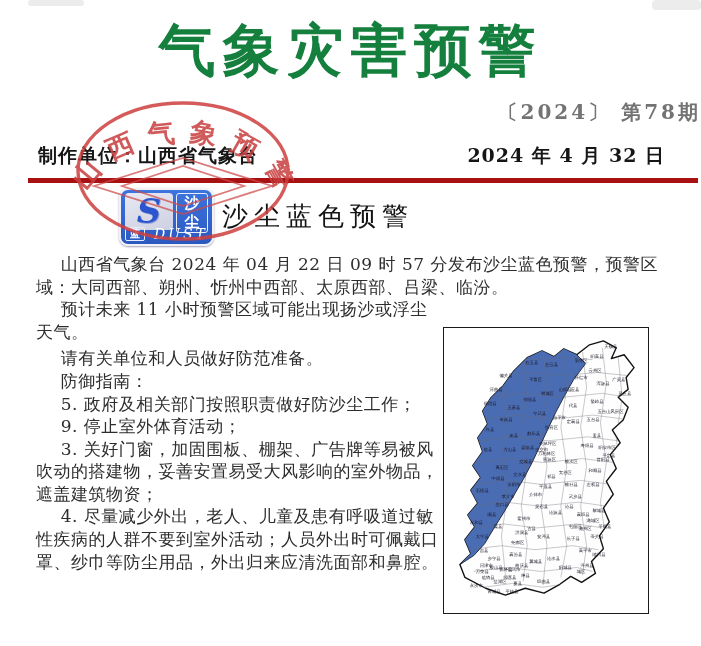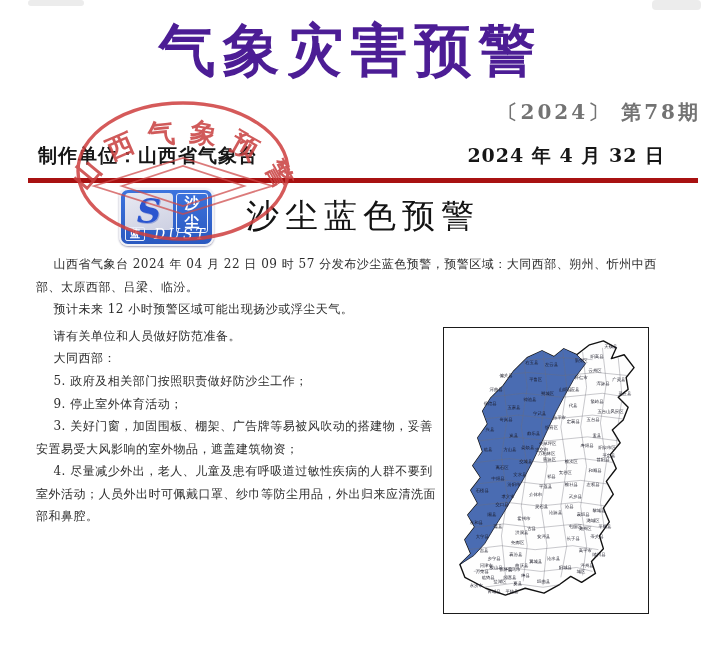--- a/index.html
+++ b/index.html
@@ -6,21 +6,21 @@
   html,body { background:#ffffff; }
   .page {
     position:relative; width:701px; height:646px; background:#fff;
     font-family:"DejaVu Serif","Liberation Serif",serif; overflow:hidden;
   }
   .edge-artifact { position:absolute; background:#ececec; border-radius:4px; }
   .edge-artifact.tl { left:28px; top:0; width:56px; height:6px; }
   .edge-artifact.tr { left:652px; top:0; width:49px; height:10px; }
 
   .doc-title {
-    margin-top:12px; text-align:center; color:#4c1d95; font-weight:700;
+    margin-top:12px; text-align:center; color:#15803d; font-weight:700;
     font-size:57px; letter-spacing:7px; line-height:1.35;
   }
   .issue-line {
     text-align:right; margin-top:10px; font-size:20px; color:#737373;
     letter-spacing:3px; font-weight:700;
   }
   .info-row {
     display:flex; justify-content:space-between; align-items:flex-end;
     padding:0 36px 0 38px; margin-top:17px; font-size:19px; color:#161616;
     font-weight:700; letter-spacing:1px;gap:48px;
@@ -54,23 +54,23 @@
     display:flex; align-items:center;
   }
   .dust-level {
     display:inline-block; border:1px solid #e8ecfa; border-radius:2px;
     color:#fff; font-size:10px; font-weight:700; line-height:12px; padding:0 4px;
   }
   .dust-code {
     color:#fff; font-weight:400; font-style:italic; font-size:14px;
     letter-spacing:3px; margin-left:9px;
   }
-  .warn-heading { font-size:33px; color:#141414; letter-spacing:6px; margin-left:32px; font-weight:500; }
-
-  .body-text { margin-top:7px; padding:0 34px 0 36px; font-size:12px; line-height:22.6px; color:#2d2d2d; }
+  .warn-heading { font-size:26px; color:#141414; letter-spacing:6px; margin-left:8px; font-weight:500; }
+
+  .body-text { margin-top:7px; padding:0 34px 0 36px; font-size:17px; line-height:22.6px; color:#2d2d2d; }
   .body-text p { text-indent:1.45em; letter-spacing:.5px; }
   .body-text p.narrow { width:404px; }
   .body-text p.gap-top { margin-top:4px; }
 
   .stamp {
     position:absolute; left:72px; top:98px; width:222px; height:150px;
     z-index:30; opacity:.86; pointer-events:none;
   }
   .stamp-ring { fill:none; stroke:#cf4040; stroke-width:3.4px; }
   .stamp-diamond { fill:none; stroke:#cf4a4a; stroke-width:1.8px; opacity:.85; }
@@ -115,23 +115,23 @@
       <div class="dust-bottom">
         <span class="dust-level">蓝</span>
         <span class="dust-code">DUST</span>
       </div>
     </div>
     <div class="warn-heading">沙尘蓝色预警</div>
   </div>
 
   <div class="body-text">
     <p>山西省气象台 2024 年 04 月 22 日 09 时 57 分发布沙尘蓝色预警，预警区域：大同西部、朔州、忻州中西部、太原西部、吕梁、临汾。</p>
-    <p class="narrow">预计未来 12 小时预警区域可能出现扬沙或浮尘天气。</p>
+    <p class="narrow">预计未来 11 小时预警区域可能出现扬沙或浮尘天气。</p>
     <p class="narrow gap-top">请有关单位和人员做好防范准备。</p>
-    <p class="narrow">大同西部：</p>
+    <p class="narrow">防御指南：</p>
     <p class="narrow">5. 政府及相关部门按照职责做好防沙尘工作；</p>
     <p class="narrow">9. 停止室外体育活动；</p>
     <p class="narrow">3. 关好门窗，加固围板、棚架、广告牌等易被风吹动的搭建物，妥善安置易受大风影响的室外物品，遮盖建筑物资；</p>
     <p class="narrow">4. 尽量减少外出，老人、儿童及患有呼吸道过敏性疾病的人群不要到室外活动；人员外出时可佩戴口罩、纱巾等防尘用品，外出归来应清洗面部和鼻腔。</p>
   </div>
 
   <div class="stamp">
     <svg width="222" height="150" viewBox="0 0 222 150">
       <defs>
         <path id="arcpath" d="M 14,100 A 98,66 0 0 1 208,100" fill="none"></path>

